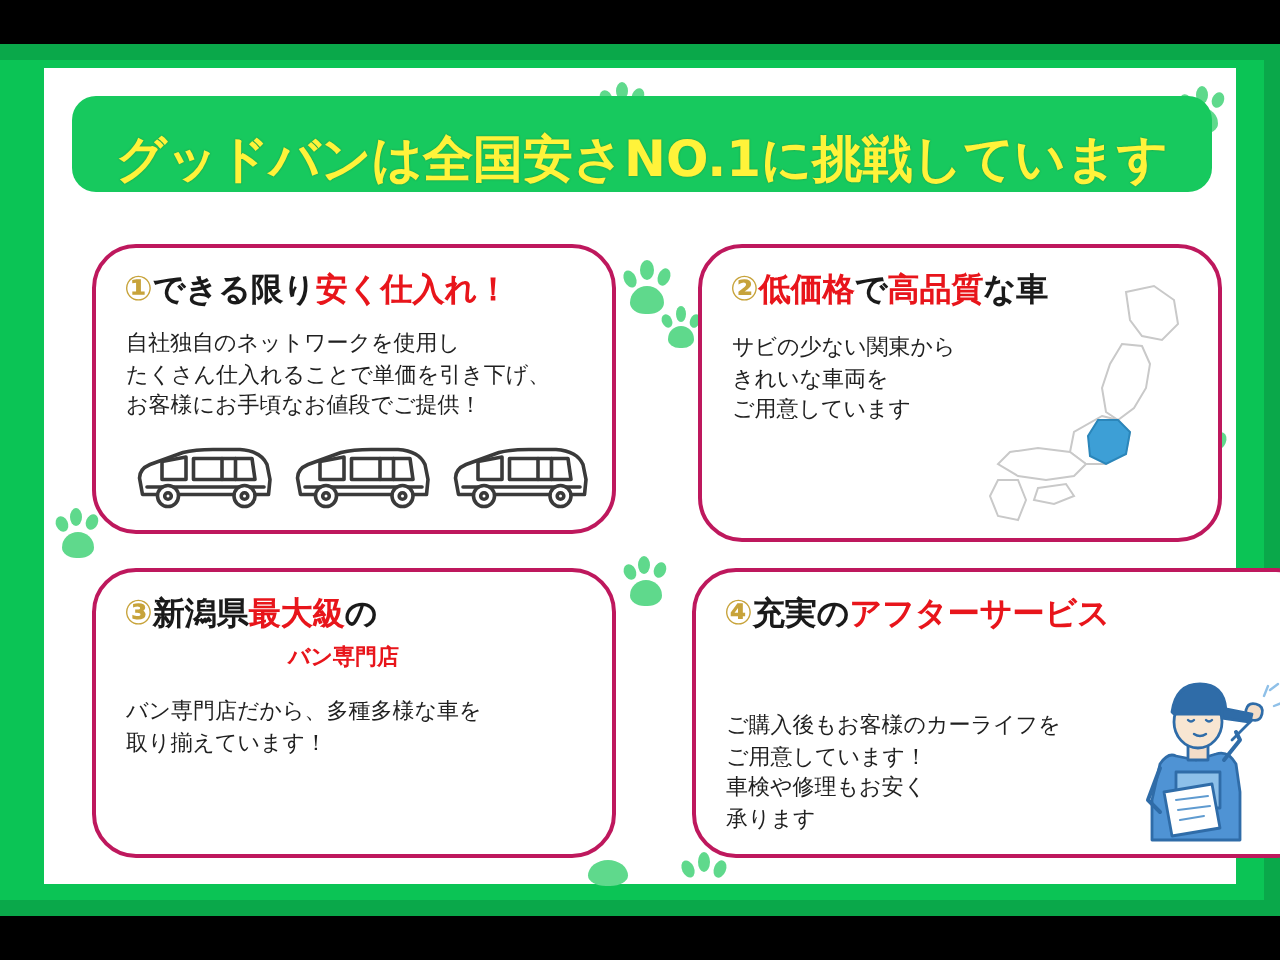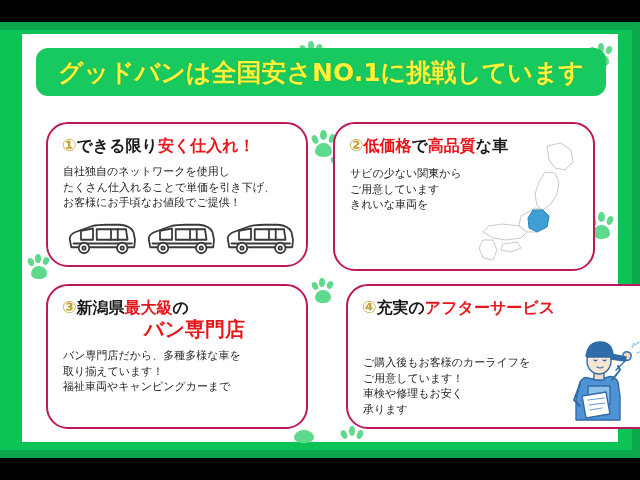--- a/index.html
+++ b/index.html
@@ -66,21 +66,21 @@
   
   .banner {
     position: absolute;
     left: 36px;
     top: 48px;
     width: 570px;
     height: 48px;
     background: #17c95e;
     border-radius: 12px;
     display: flex;
-    align-items: center;
+    align-items: flex-end;
     justify-content: center;
   }
   .banner-text {
     color: #fff33a;
     font-size: 25px;
     font-weight: bold;
     letter-spacing: 0px;
     white-space: nowrap;
     text-shadow: 0 0 1px rgba(60,40,0,.35);
   }
@@ -88,41 +88,41 @@
   
   .card {
     position: absolute;
     background: #ffffff;
     border: 2px solid #be185d;
     border-radius: 22px;
     box-sizing: border-box;
     overflow: hidden;
   }
   #card1 { left: 46px;  top: 122px; width: 262px; height: 145px; }
-  #card2 { left: 333px; top: 122px; width: 262px; height: 149px; }
+  #card2 { left: 349px; top: 122px; width: 262px; height: 149px; }
   #card3 { left: 46px;  top: 284px; width: 262px; height: 145px; }
   #card4 { left: 346px; top: 284px; width: 314px; height: 145px; }
 
   .card-head {
     position: absolute;
     left: 14px;
     top: 11px;
     font-size: 16px;
     font-weight: bold;
     color: #1a1a1a;
     white-space: nowrap;
     line-height: 20px;
   }
   .card-head .num { color: #c7a33a; font-size: 17px; }
   .card-head .red { color: #e8151b; }
   .card-head-l2 {
     position: absolute;
     left: 96px;
     top: 33px;
-    font-size: 20px;
+    font-size: 11px;
     font-weight: bold;
     color: #e8151b;
     white-space: nowrap;
     line-height: 20px;
   }
 
   .card-body {
     position: absolute;
     left: 15px;
     font-size: 11px;
@@ -287,22 +287,22 @@
       </svg>
     </div>
   </div>
 
   <div class="card" id="card2">
     <div class="card-head">
       <span class="num">②</span><span class="red">低価格</span><span>で</span><span class="red">高品質</span><span>な車</span>
     </div>
     <div class="card-body">
       <div>サビの少ない関東から</div>
+      <div>きれいな車両を</div>
       <div>ご用意しています</div>
-      <div>きれいな車両を</div>
     </div>
     <div class="jp-map">
       <svg width="112" height="124" viewBox="0 0 112 124">
         <g fill="#ffffff" stroke="#c9c9c9" stroke-width="1">
 
           <path d="M72 6 L86 3 L96 10 L98 22 L90 30 L80 28 L74 20 Z"></path>
 
           <path d="M70 32 L80 33 L84 42 L82 54 L76 64 L68 70 L62 66 L60 54 L64 42 Z"></path>
 
           <path d="M60 68 L68 70 L74 76 L72 86 L62 92 L52 92 L44 86 L46 76 Z"></path>
@@ -320,21 +320,20 @@
   </div>
 
   <div class="card" id="card3">
     <div class="card-head">
       <span class="num">③</span><span>新潟県</span><span class="red">最大級</span><span>の</span>
     </div>
     <div class="card-head-l2">バン専門店</div>
     <div class="card-body">
       <div>バン専門店だから、多種多様な車を</div>
       <div>取り揃えています！</div>
-      <div>福祉車両やキャンピングカーまで</div>
     </div>
   </div>
 
   <div class="card" id="card4">
     <div class="card-head">
       <span class="num">④</span><span>充実の</span><span class="red">アフターサービス</span>
     </div>
     <div class="card-body">
       <div>ご購入後もお客様のカーライフを</div>
       <div>ご用意しています！</div>

